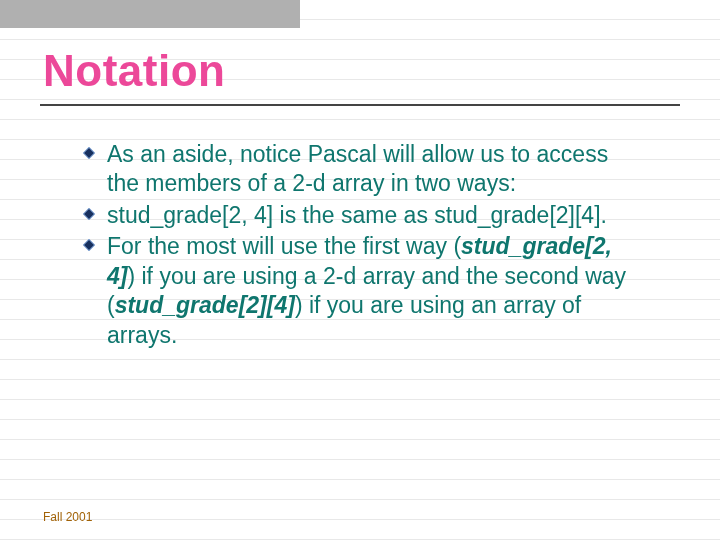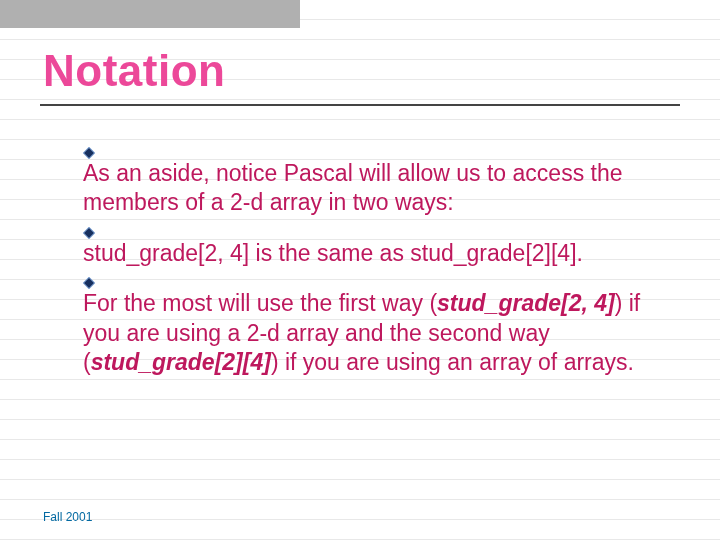--- a/index.html
+++ b/index.html
@@ -35,41 +35,40 @@
     margin: 0 0 34px -3px;
   }
   .bullets {
     margin-left: 40px;
     width: 560px;
   }
   .bullet {
     display: flex;
     align-items: flex-start;
     margin-bottom: 2px;
-    color: #be185d;
+    color: #0f766e;
     font-size: 23px;
     line-height: 1.28;
-    flex-direction: column;
   }
   .bullet .mark {
     flex: 0 0 auto;
     width: 18px;
     margin-right: 6px;
     margin-top: 7px;
   }
   .bullet .mark svg { display: block; }
   .bullet .txt { flex: 1 1 auto; }
   .em { font-style: italic; font-weight: bold; }
   .footer {
     position: absolute;
     bottom: 16px; left: 43px; right: 40px;
     display: flex;
     justify-content: space-between;
     font-size: 12px;
-    color: #0369a1;
+    color: #a16207;
     padding-right: 190px;
   }
   .footer .right { margin-left: auto; margin-right: auto; }
 </style>
 </head>
 <body>
 
 <div class="topbar"></div>
 
 <div class="content">

